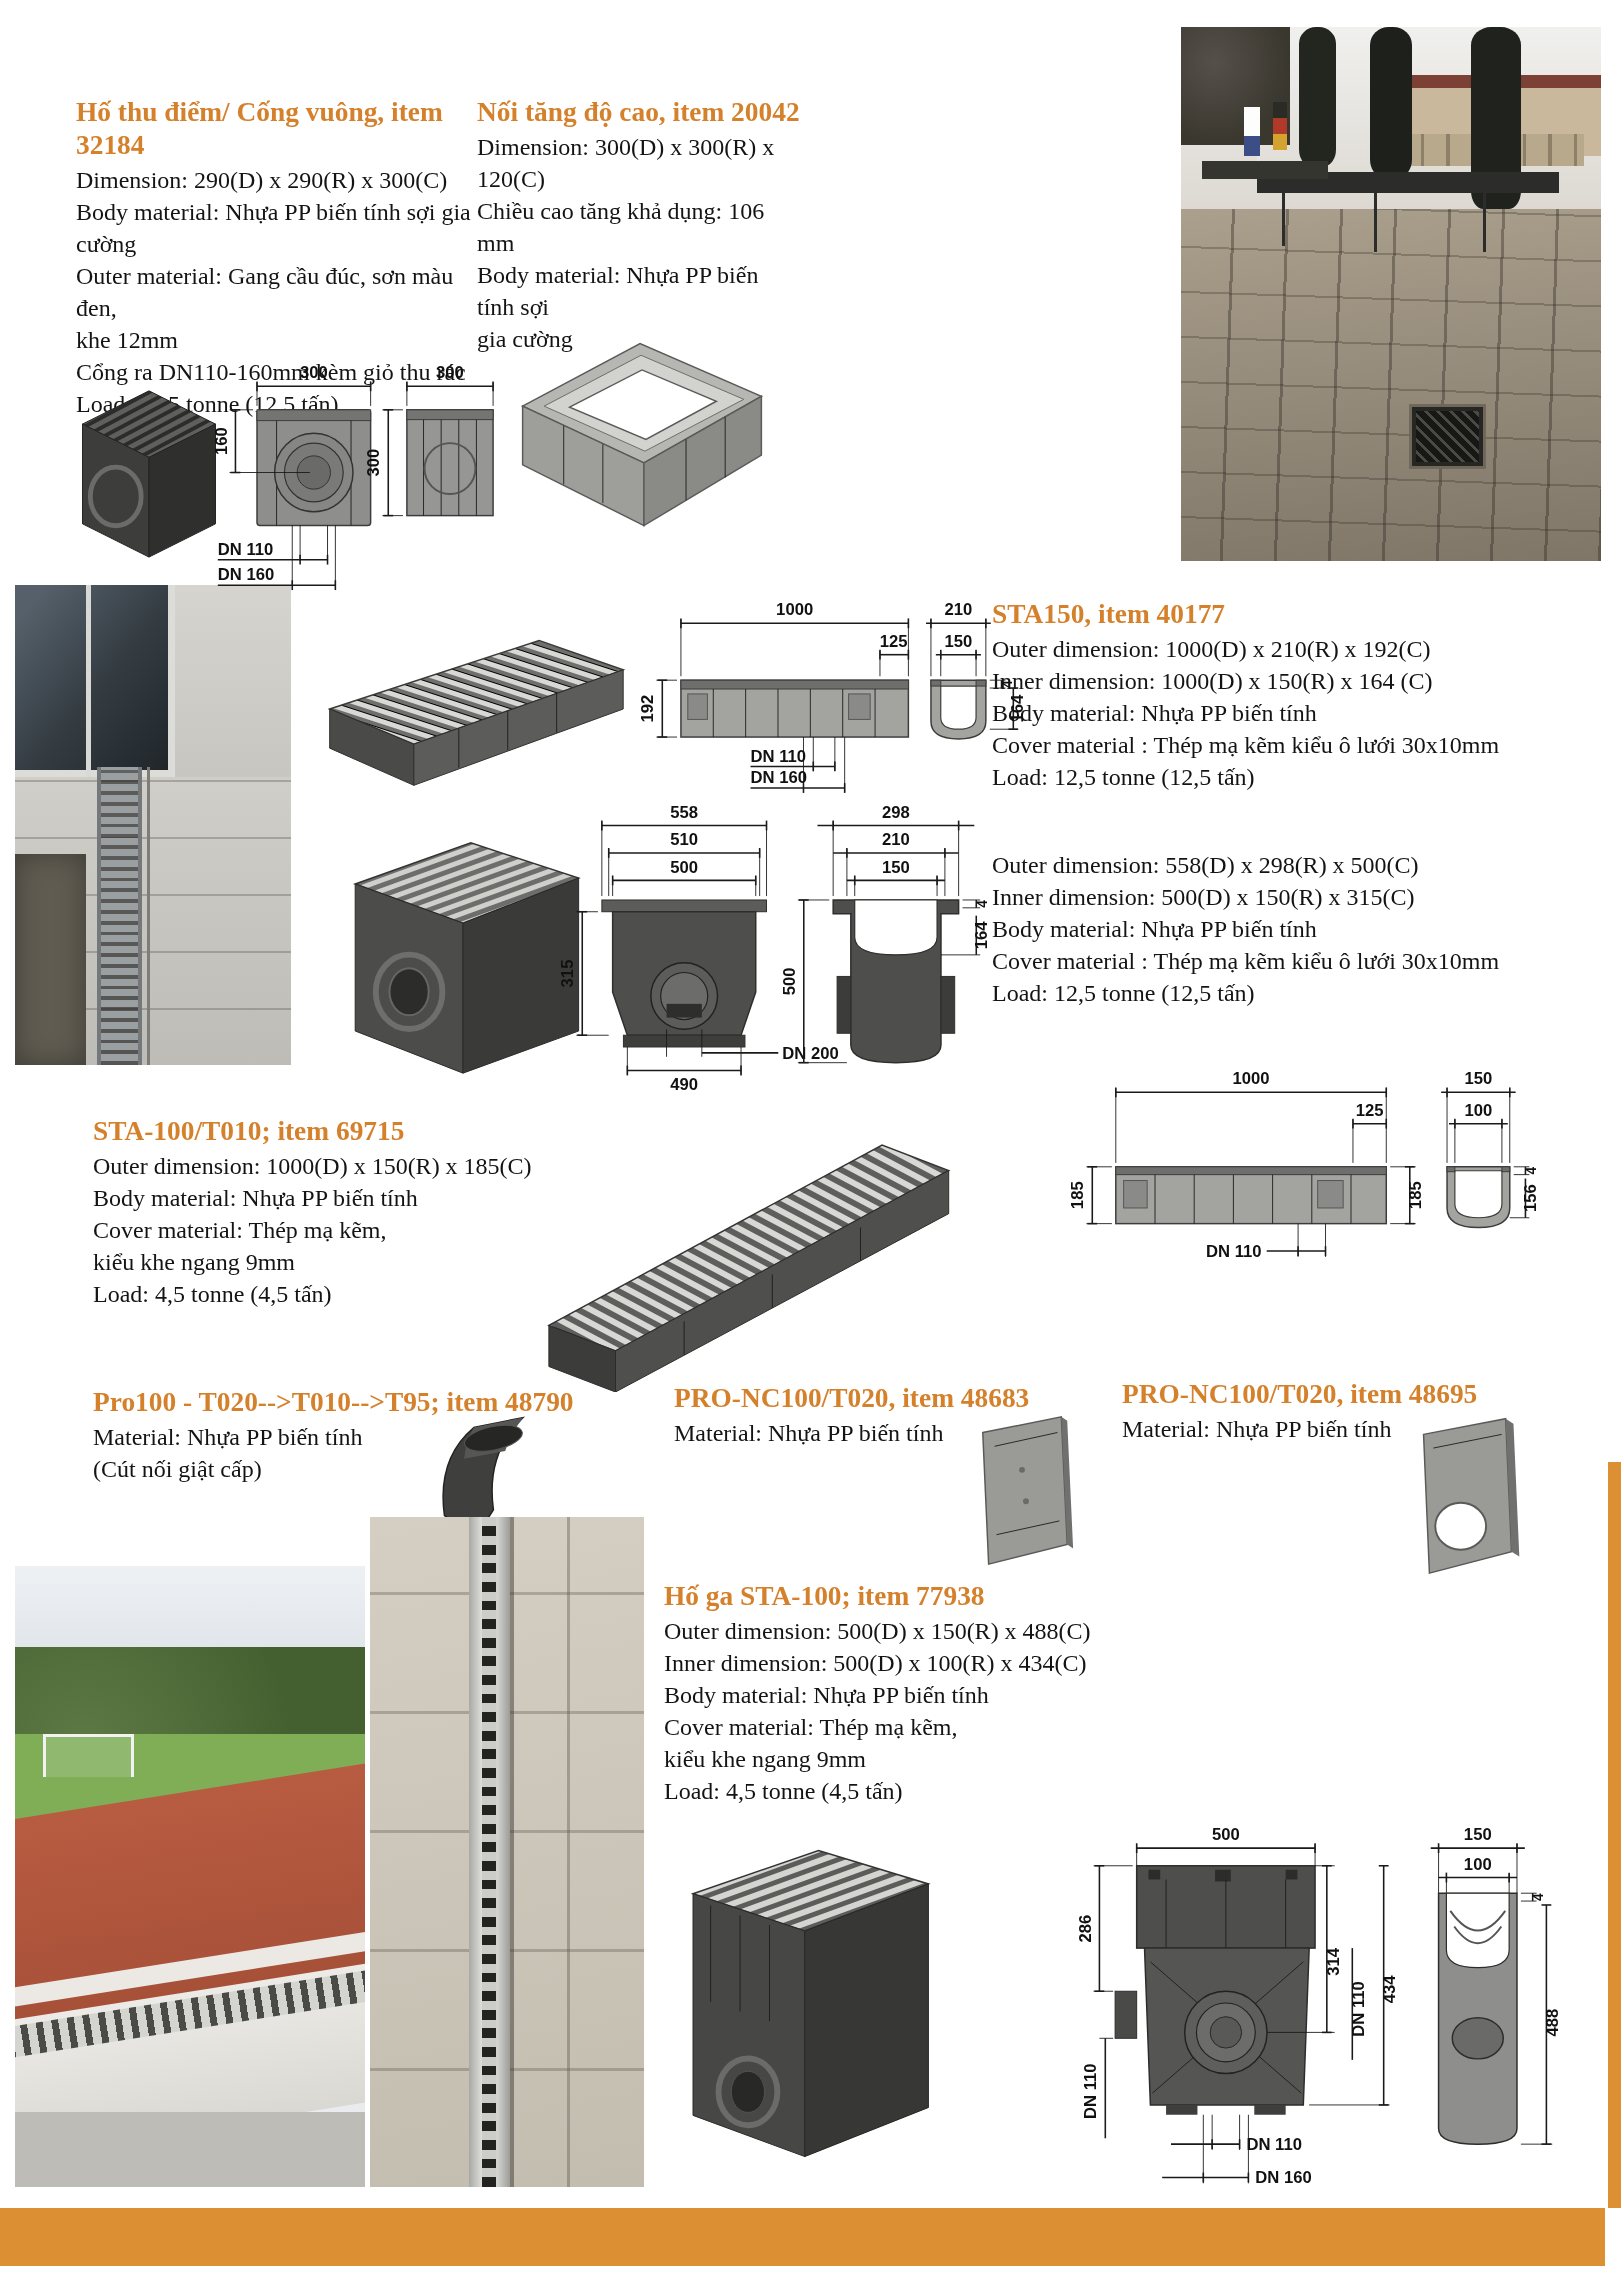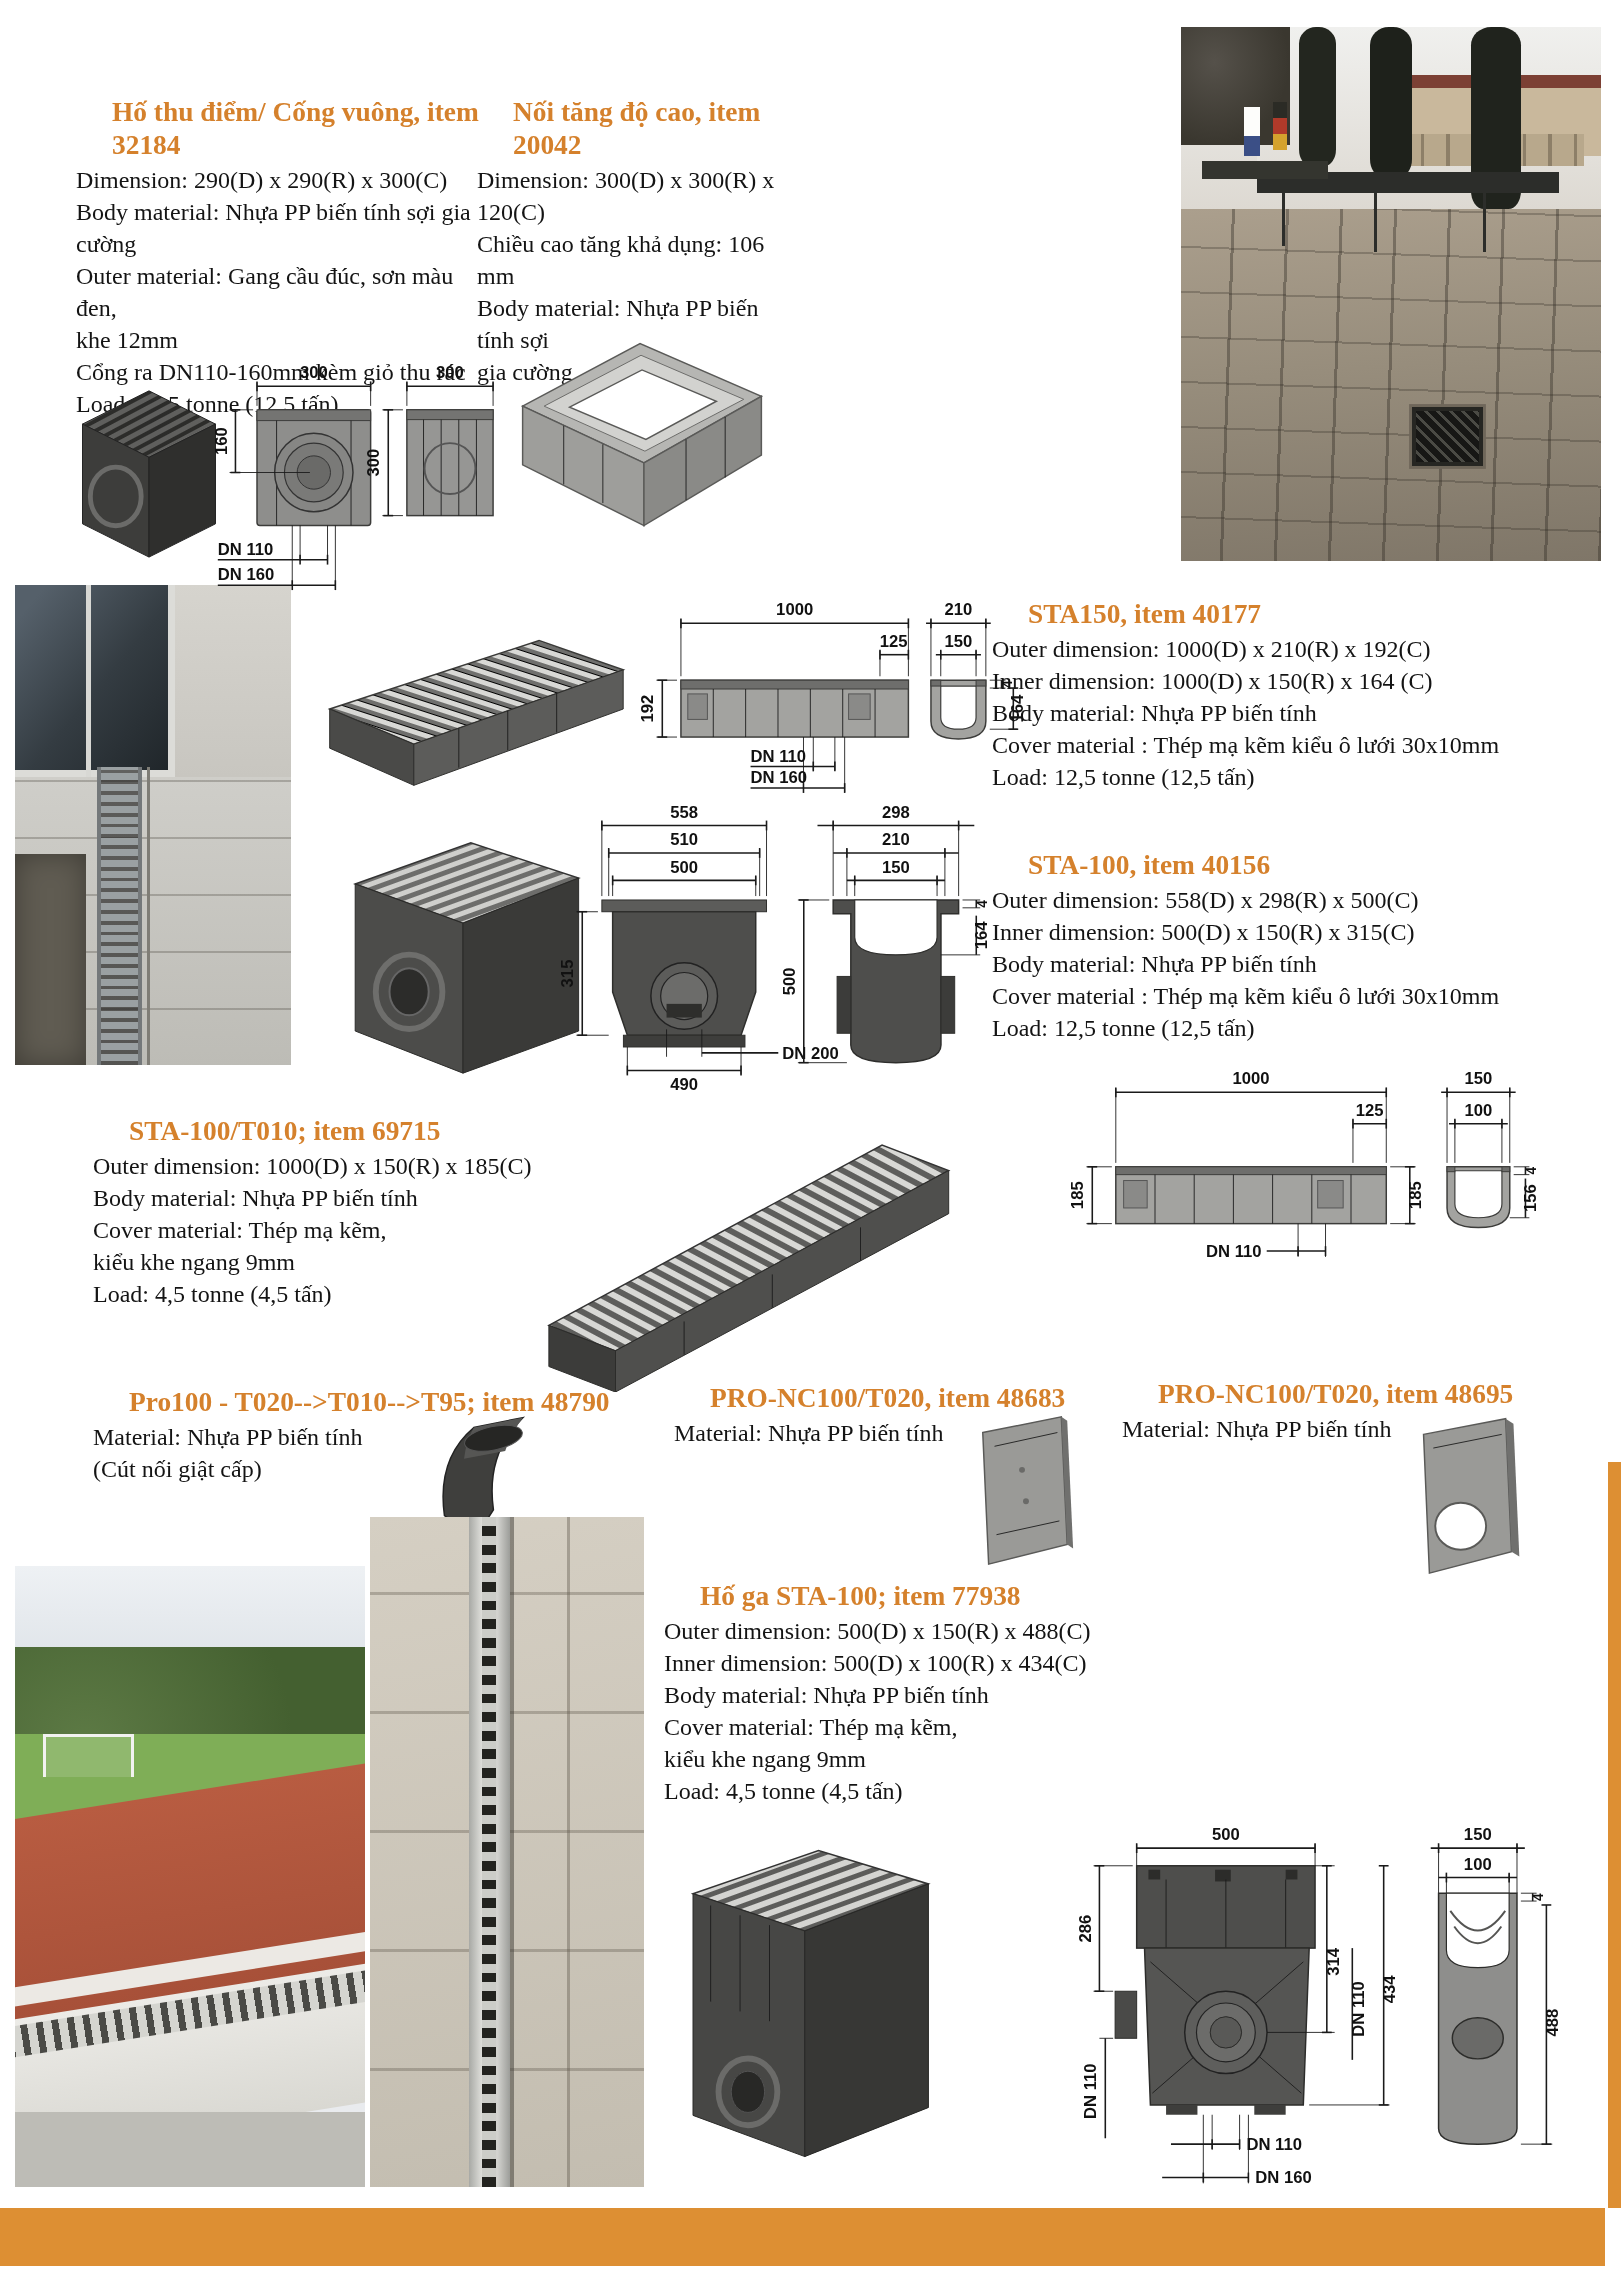--- a/index.html
+++ b/index.html
@@ -1,20 +1,20 @@
 <!DOCTYPE html>
 <html style="--accent: #d5812c; --bar: #dd8f33;"><head>
 <meta charset="utf-8">
 <style>
   * { box-sizing: border-box; margin: 0; padding: 0; }
   body { background:#888; font-family:"Liberation Serif", serif; }
   .page { position:relative; width:1621px; height:2293px; background:#fff; overflow:hidden; margin:0 auto; }
   .abs { position:absolute; }
   
-  .prod h3 { font-size:27.4px; font-weight:bold; color:var(--accent,#d5812c); line-height:33px; margin-bottom:2px;margin-left:36px; }
+  .prod h3 { font-size:27.4px; font-weight:bold; color:var(--accent,#d5812c); line-height:33px; margin-bottom:2px; }
   .prod p  { font-size:24px; color:#141414; line-height:32px; }
   
   .dt  { font:bold 17px "Liberation Sans", sans-serif; fill:#111; }
   .dts { font:bold 14px "Liberation Sans", sans-serif; fill:#111; }
   .dl  { stroke:#1a1a1a; stroke-width:1.6; }
   .xl  { stroke:#1a1a1a; stroke-width:0.9; }
   svg  { display:block; }
   
   .photo { overflow:hidden; }
   .bar { background:var(--bar,#dd8f33); }
@@ -45,21 +45,20 @@
   <section class="abs prod" style="left:992px;top:598px;width:568px">
     <h3>STA150, item 40177</h3>
     <p>Outer dimension: 1000(D) x 210(R) x 192(C)</p>
     <p>Inner dimension: 1000(D) x 150(R) x 164 (C)</p>
     <p>Body material: Nhựa PP biến tính</p>
     <p>Cover material : Thép mạ kẽm kiểu ô lưới 30x10mm</p>
     <p>Load: 12,5 tonne (12,5 tấn)</p>
   </section>
 
   <section class="abs prod" style="left:992px;top:849px;width:568px">
-    <h3>STA-100, item 40156</h3>
     <p>Outer dimension: 558(D) x 298(R) x 500(C)</p>
     <p>Inner dimension: 500(D) x 150(R) x 315(C)</p>
     <p>Body material: Nhựa PP biến tính</p>
     <p>Cover material : Thép mạ kẽm kiểu ô lưới 30x10mm</p>
     <p>Load: 12,5 tonne (12,5 tấn)</p>
   </section>
 
   <section class="abs prod" style="left:93px;top:1115px;width:470px">
     <h3>STA-100/T010; item 69715</h3>
     <p>Outer dimension: 1000(D) x 150(R) x 185(C)</p>

